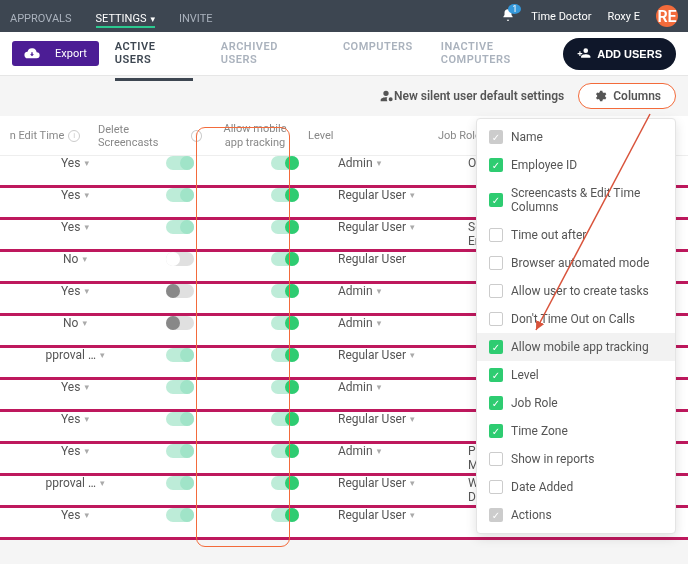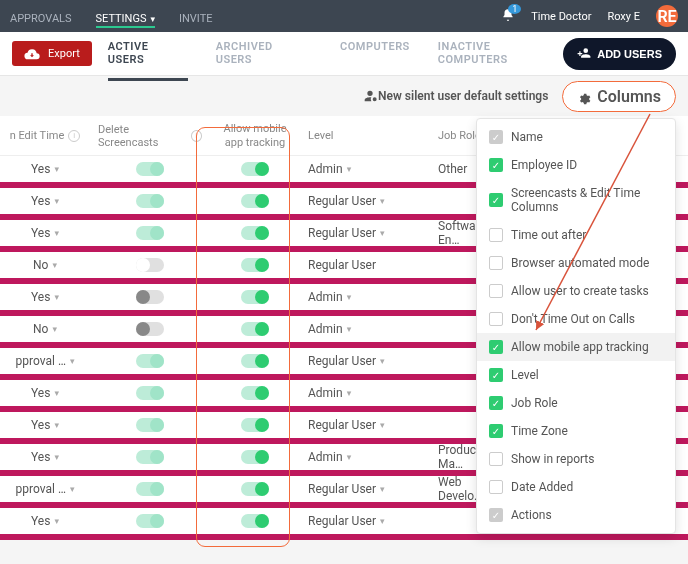--- a/index.html
+++ b/index.html
@@ -11,36 +11,36 @@
   .topbar .nav > div { cursor: pointer; padding: 8px 0; }
   .topbar .nav .active { color: #fff; border-bottom: 2px solid #2cc990; }
   .topbar .right { display: flex; align-items: center; gap: 16px; }
   .bell { position: relative; color: #fff; }
   .bell .badge { position: absolute; top: -4px; right: -6px; background: #3498db; color:#fff; border-radius: 50%; font-size: 9px; padding: 0 4px; }
   .avatar { width: 22px; height: 22px; border-radius: 50%; background: #f36b3b; color: #fff; display: flex; align-items: center; justify-content: center; font-size: 16px; font-weight: 600; }
   .chev { font-size: 9px; margin-left: 4px; display: inline-block; }
 
   
   .subbar { background: #fff; height: 44px; display: flex; align-items: center; padding: 0 12px; border-bottom: 1px solid #e6e6e6; font-size: 11px; }
-  .subbar .export { display: flex; align-items: flex-end; gap: 8px; background: #b91c1c; color: #fff; padding: 6px 12px; border-radius: 3px; margin-right: 16px; }
+  .subbar .export { display: flex; align-items: flex-start; gap: 15px; background: #4c1d95; color: #fff; padding: 6px 12px; border-radius: 3px; margin-right: 16px; }
   .subbar .tabs { display: flex; gap: 28px; color: #aab2bd; font-weight: 600; letter-spacing: 0.5px; flex: 1; }
   .subbar .tabs .t-active { color: #3d4651; border-bottom: 3px solid #3d4651; padding-bottom: 12px; margin-bottom: -14px;}
   .adduser { background: #0f172a; color: #fff; border: none; padding: 8px 14px; border-radius: 20px; font-size: 11px; font-weight: 700; display: flex; align-items: center; gap: 6px; }
 
   
   .settings-row { height: 40px; display: flex; align-items: center; justify-content: flex-end; padding: 0 12px; gap: 14px; }
   .silent { display: flex; align-items: center; font-size: 12px; font-weight: 600; color: #555; }
-  .columns-btn { border: 1.5px solid #f36b3b; border-radius: 18px; padding: 5px 14px; display: flex; align-items: flex-end; gap: 6px; font-size: 16px; color: #555; background: #fff; font-weight: 600; }
+  .columns-btn { border: 1.5px solid #f36b3b; border-radius: 18px; padding: 5px 14px; display: flex; align-items: flex-end; gap: 6px; font-size: 12px; color: #555; background: #fff; font-weight: 600; }
 
   
   .table-wrap { background: #fff; overflow: hidden; }
   .thead { display: flex; font-size: 11px; color: #888; border-bottom: 1px solid #eee; height: 40px; align-items: center; }
   .thead > div { padding: 0 8px; display: flex; align-items: center; gap: 4px; }
   .tbody { }
-  .trow { display: flex; height: 32px; align-items: center; border-bottom: 6px solid #be185d; font-size: 12px; color: #555; }
+  .trow { display: flex; height: 32px; align-items: flex-start; border-bottom: 3px solid #be185d; font-size: 12px; color: #555; padding-left: 30px; }
   .trow > div { padding: 0 8px; display: flex; align-items: center; gap: 4px; }
 
   .c-edit { width: 90px; justify-content: center; }
   .c-del  { width: 120px; justify-content: center; }
   .c-mob  { width: 90px; justify-content: center; }
   .c-lvl  { width: 130px; }
   .c-job  { width: 80px; }
   .c-rest { flex: 1; }
 
   .mob-col-highlight { outline: 1.5px solid #f36b3b; border-radius: 8px; position: absolute; pointer-events: none; }

